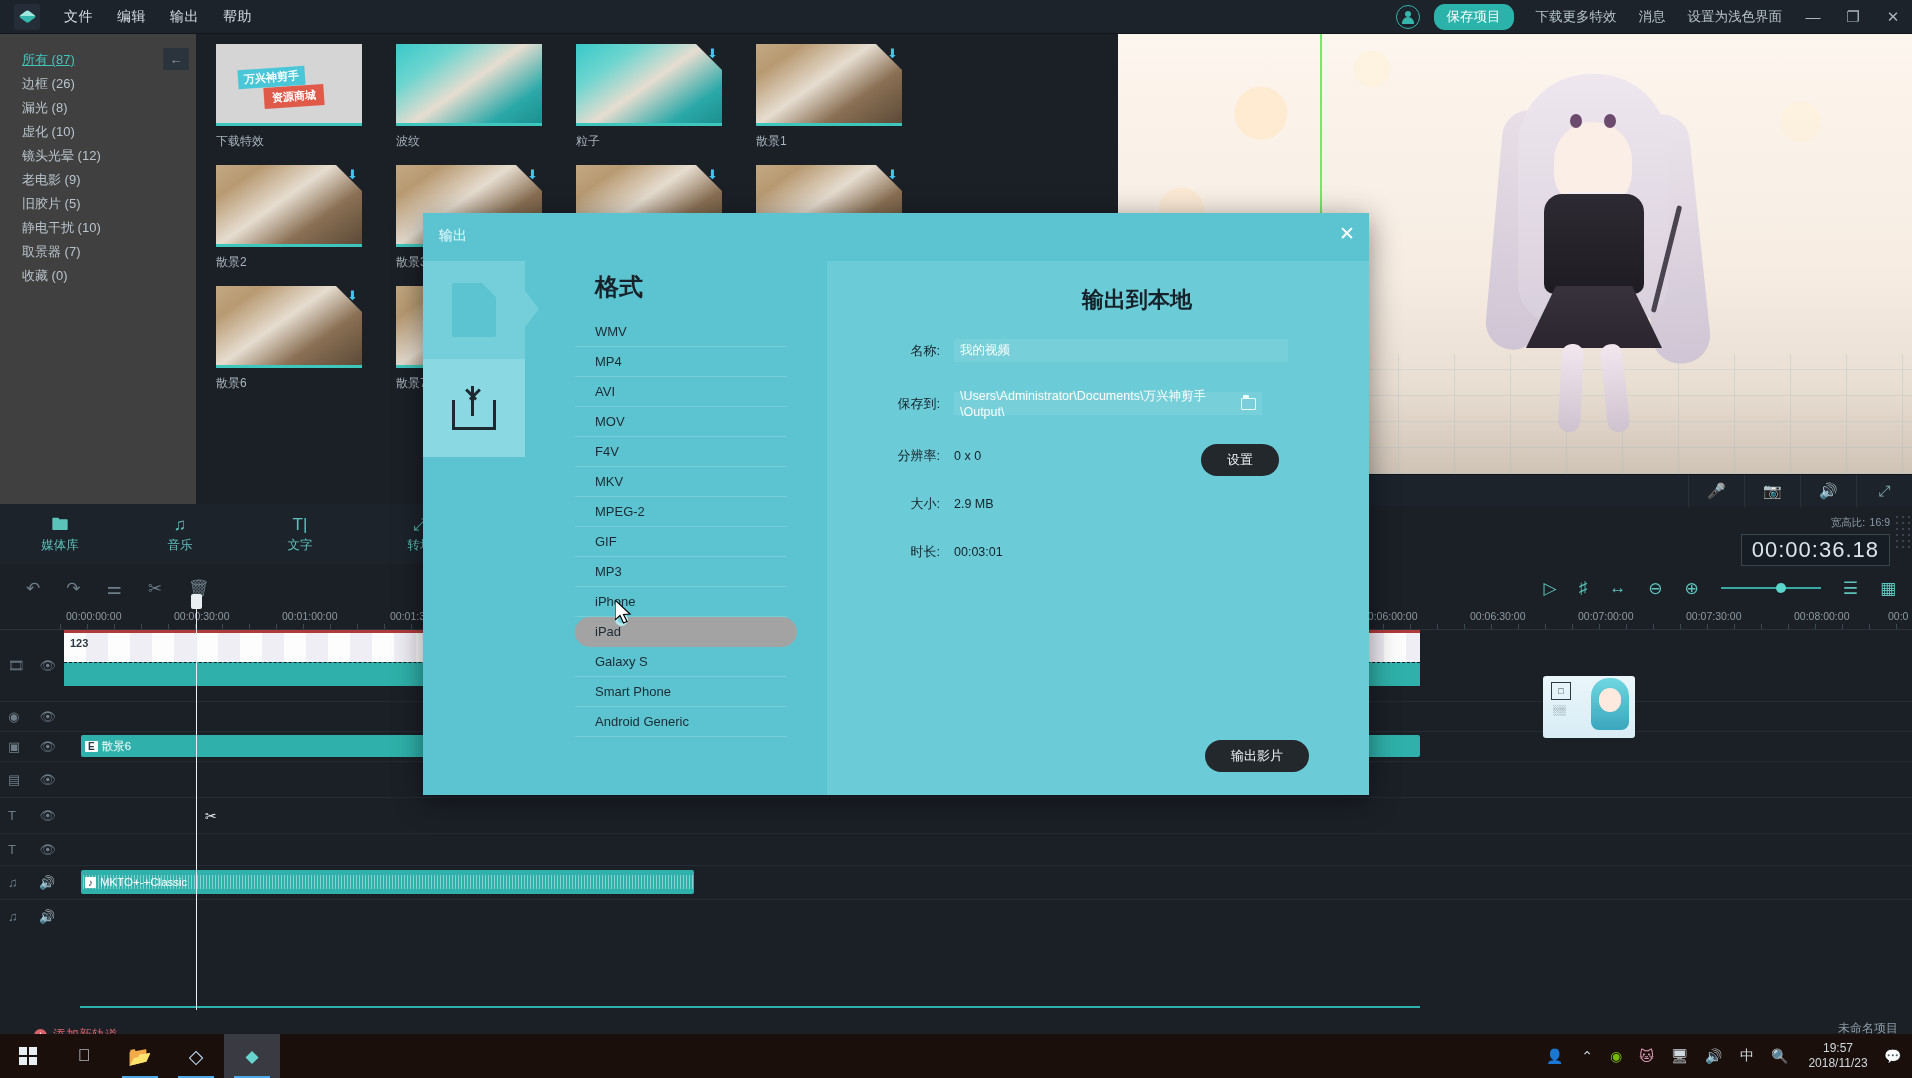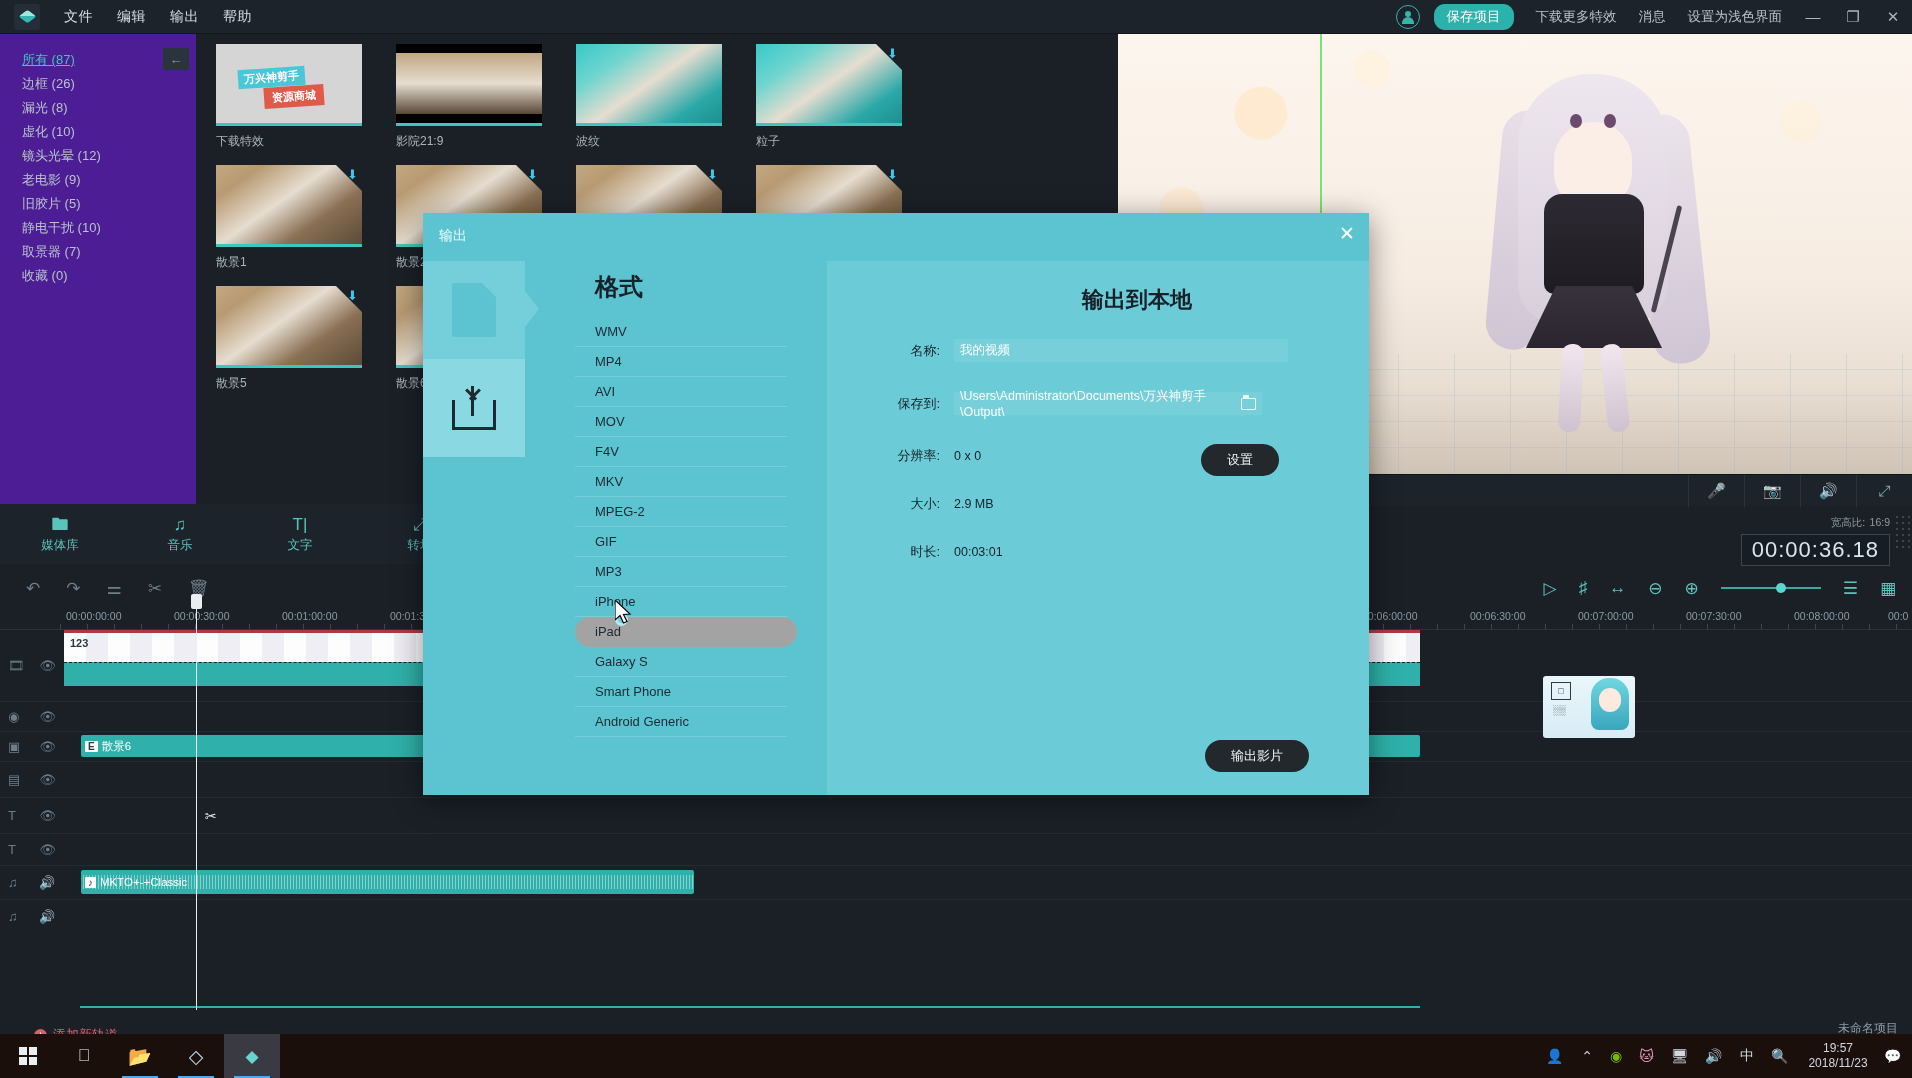--- a/index.html
+++ b/index.html
@@ -39,21 +39,21 @@
     border-radius:6px 6px 0 0; background:#36b5ab; transform:translateX(-50%); }
   .save-proj {
     background: #2bb3ab; color: #fff; font-size: 13.5px; padding: 4px 13px;
     border-radius: 11px; cursor: pointer;
   }
   .hdr-link { color: #b7c2ca; font-size: 13.5px; margin-left: 22px; cursor: pointer; }
   .wbtn { color: #aab5bd; font-size: 15px; margin-left: 22px; cursor: pointer;
           display:inline-flex; align-items:center; justify-content:center; width:18px;}
   
   .catlist { position: absolute; left: 0; top: 34px; width: 196px; height: 470px;
-             background: #4c1d95; padding: 18px 0 0 22px; }
+             background: #404040; padding: 18px 0 0 22px; }
   .cat { font-size: 13px; color: #b9c4cb; margin-bottom: 8px; cursor: pointer; line-height:16px;}
   .cat.active { color: #3fc6bb; text-decoration: underline; }
   .collapse-btn {
     position: absolute; left: 163px; top: 48px; width: 26px; height: 22px;
     background: #2b333c; color: #8fa0ab; font-size: 13px; display: flex;
     align-items: center; justify-content: center; cursor: pointer;
   }
   
   .browser { position: absolute; left: 196px; top: 34px; width: 920px; height: 470px;
              background: #1b2027; }
@@ -310,26 +310,20 @@
 
     <div class="thumb-wrap">
       <div class="thumb store">
         <div class="clip"></div>
         <div class="store-badge1">万兴神剪手</div>
         <div class="store-badge2">资源商城</div>
       </div>
       <div class="thumb-label">下载特效</div>
     </div>
 
-    <div class="thumb-wrap">
-      <div class="thumb cine">
-          <div class="clip"></div>
-        </div>
-      <div class="thumb-label">影院21:9</div>
-    </div>
 
     <div class="thumb-wrap">
       <div class="thumb teal">
           <div class="clip"></div>
         </div>
       <div class="thumb-label">波纹</div>
     </div>
 
     <div class="thumb-wrap">
       <div class="thumb teal">

